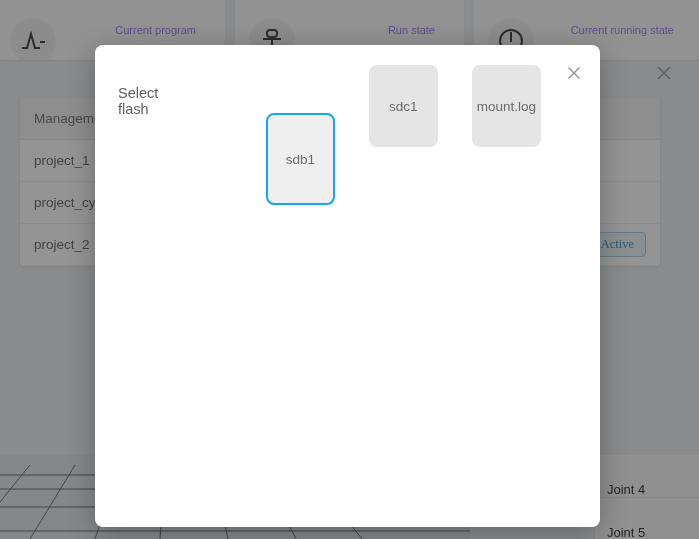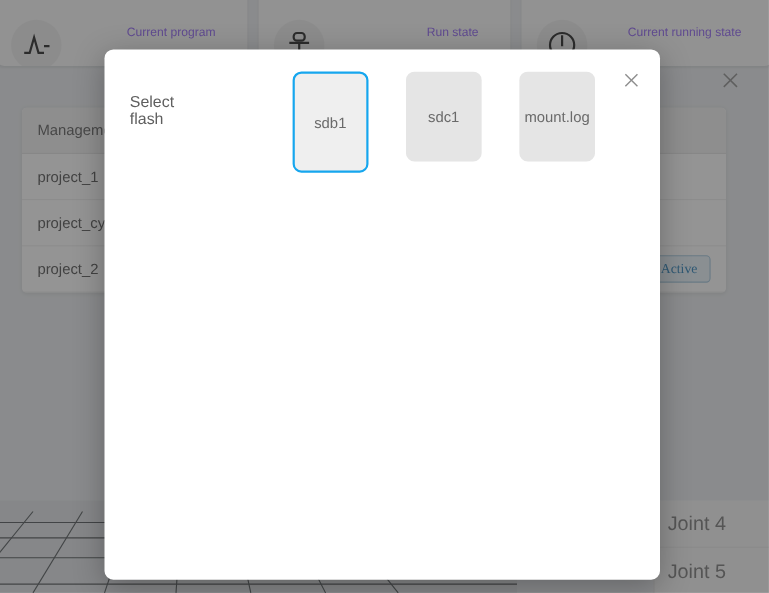--- a/index.html
+++ b/index.html
@@ -132,24 +132,24 @@
     position: absolute;
     right: 0;
     top: 455px;
     width: 104px;
     background: #f7f7f7;
     border-left: 1px solid #e0e0e0;
   }
   .joint-row {
     height: 42px;
     display: flex;
-    align-items: center;
+    align-items: flex-end;
     padding-left: 12px;
-    font-size: 18px;
-    color: #737373;
+    font-size: 13px;
+    color: #000000;
     border-bottom: 1px solid #e6e6e6;
   }
   .joint-values {
     position: absolute;
     right: 104px;
     top: 455px;
     width: 60px;
     font-size: 11px;
     color: #666;
   }
@@ -227,20 +227,21 @@
     font-size: 13.5px;
     color: #6a6a6a;
     cursor: pointer;
     box-sizing: content-box;
   }
   .flash-tile.selected {
     border-color: #16a6ee;
     width: 78px;
     height: 88px;
     background: #efefef;
+    margin-top: 48px;
   }
 
   .dialog-footer-rule {
     height: 1px;
     background: #e8e8e8;
     margin: 0 18px;
   }
   .dialog-footer {
     flex: 0 0 auto;
     height: 66px;

